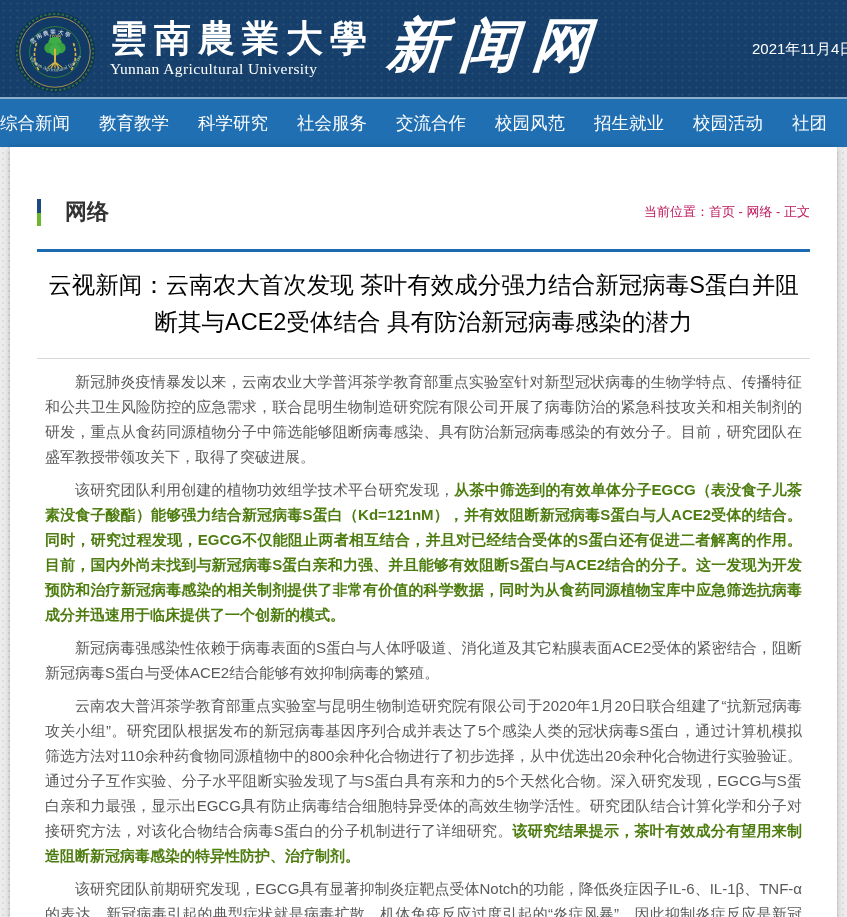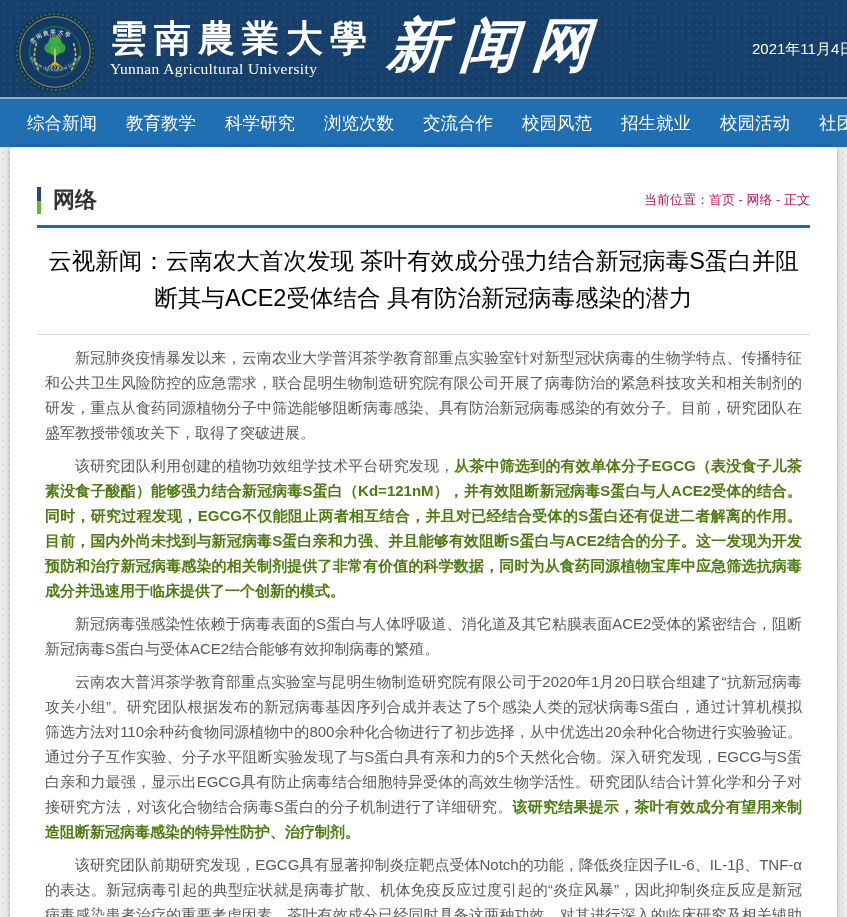--- a/index.html
+++ b/index.html
@@ -39,39 +39,39 @@
   }
   .header-date {
     position:absolute; left:752px; top:40px; color:#fff; font-size:15px; white-space:nowrap;
   }
 
   
   .main-nav {
     height:50px; background:var(--nav-bg,#1f6fb2);
     border-top:2px solid #8fb0cd;
     display:flex; align-items:center; gap:29px;
-    padding-left:27px; overflow:hidden; white-space:nowrap;
+    overflow:hidden; white-space:nowrap;
   }
   .nav-item {
     flex:0 0 auto; color:#fff; font-size:17.5px; text-decoration:none; cursor:pointer;
   }
 
   
   .content-wrap { padding:0 10px; }
   .card {
     background:#fff; min-height:770px;
     box-shadow:0 1px 6px rgba(0,0,0,.25);
     padding:0 27px 20px 27px;
   }
   .section-head { display:flex; align-items:center; padding-top:38px; }
   .vbar {
     width:4px; height:27px; margin-right:12px;
     background:linear-gradient(var(--accent-navy,#1c4a7e) 0 52%, var(--accent-green,#6db52c) 52% 100%);
   }
-  .section-title { margin:0; font-size:22px; font-weight:700; color:#333; }
+  .section-title { margin:12px; font-size:22px; font-weight:700; color:#333; }
   .crumb { margin-left:auto; font-size:13px; color:#be185d; cursor:pointer; }
   .blue-rule { height:3px; background:var(--accent-blue,#1d6ab0); margin-top:10px; }
 
   .art-title {
     margin:15px 6px 6px 6px; text-align:center;
     font-size:23.5px; font-weight:400; color:#000000; line-height:37px;
   }
   .art-meta { text-align:center; font-size:14px; color:#555; margin-top:2px; }
   .art-meta .pair { margin:0 9px; }
   .sep { border:none; border-top:1px solid #d8d8d8; margin:17px 0 10px 0; }
@@ -120,21 +120,21 @@
       <div class="uni-en">Yunnan Agricultural University</div>
     </div>
     <div class="site-name">新闻网</div>
     <div class="header-date">2021年11月4日</div>
   </header>
 
   <nav class="main-nav">
     <a class="nav-item">综合新闻</a>
     <a class="nav-item">教育教学</a>
     <a class="nav-item">科学研究</a>
-    <a class="nav-item">浏览次数</a>
+    <a class="nav-item">社会服务</a>
     <a class="nav-item">交流合作</a>
     <a class="nav-item">校园风范</a>
     <a class="nav-item">招生就业</a>
     <a class="nav-item">校园活动</a>
     <a class="nav-item">社团</a>
   </nav>
 
   <div class="content-wrap">
     <main class="card">
 

